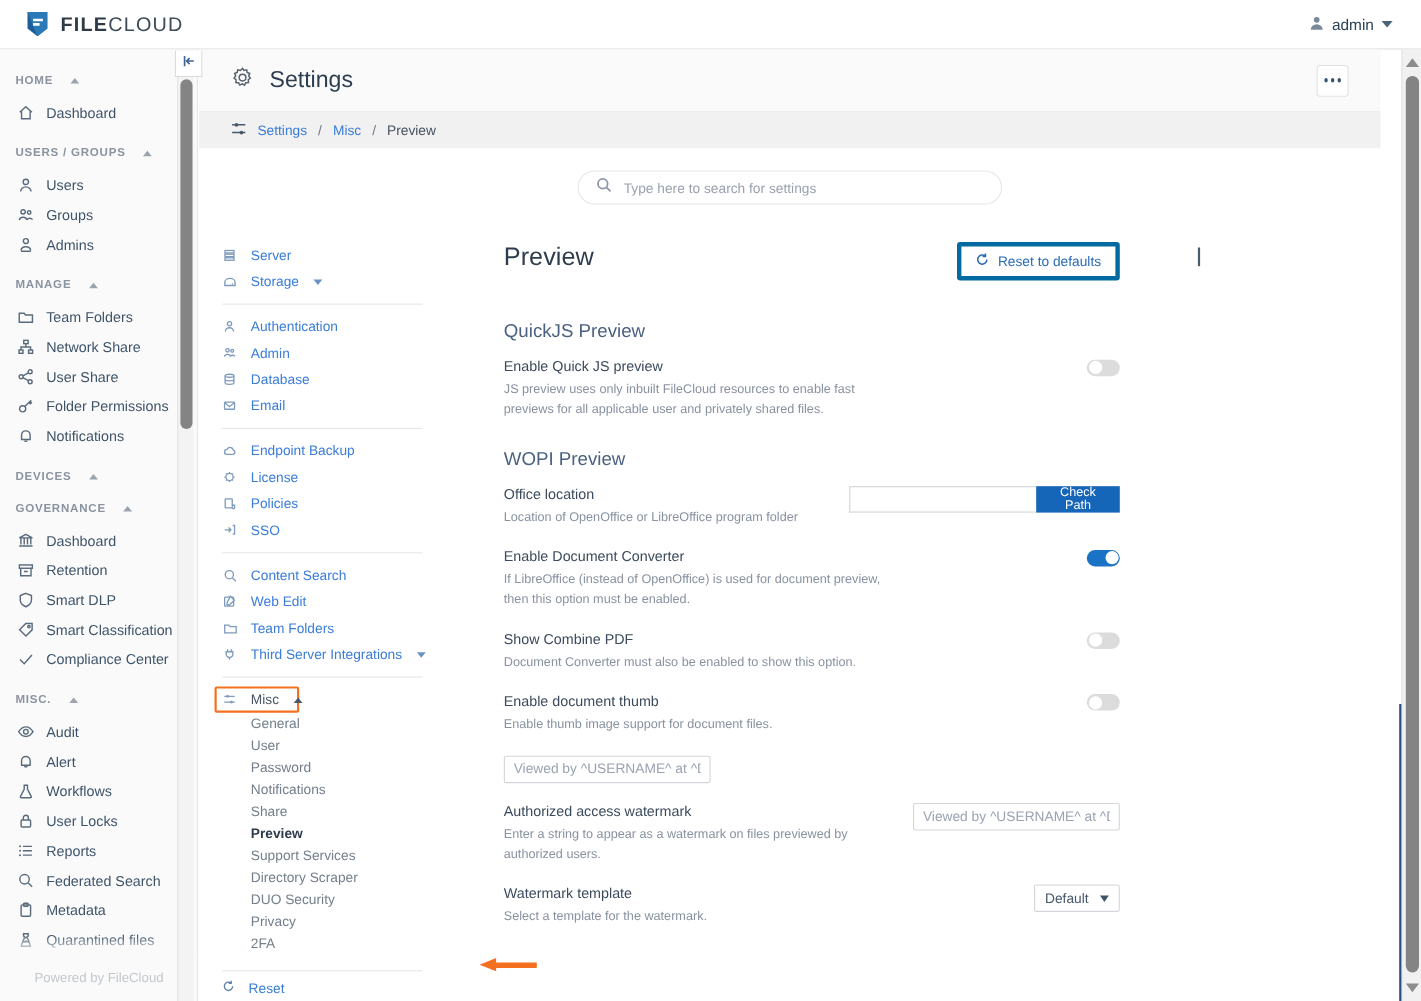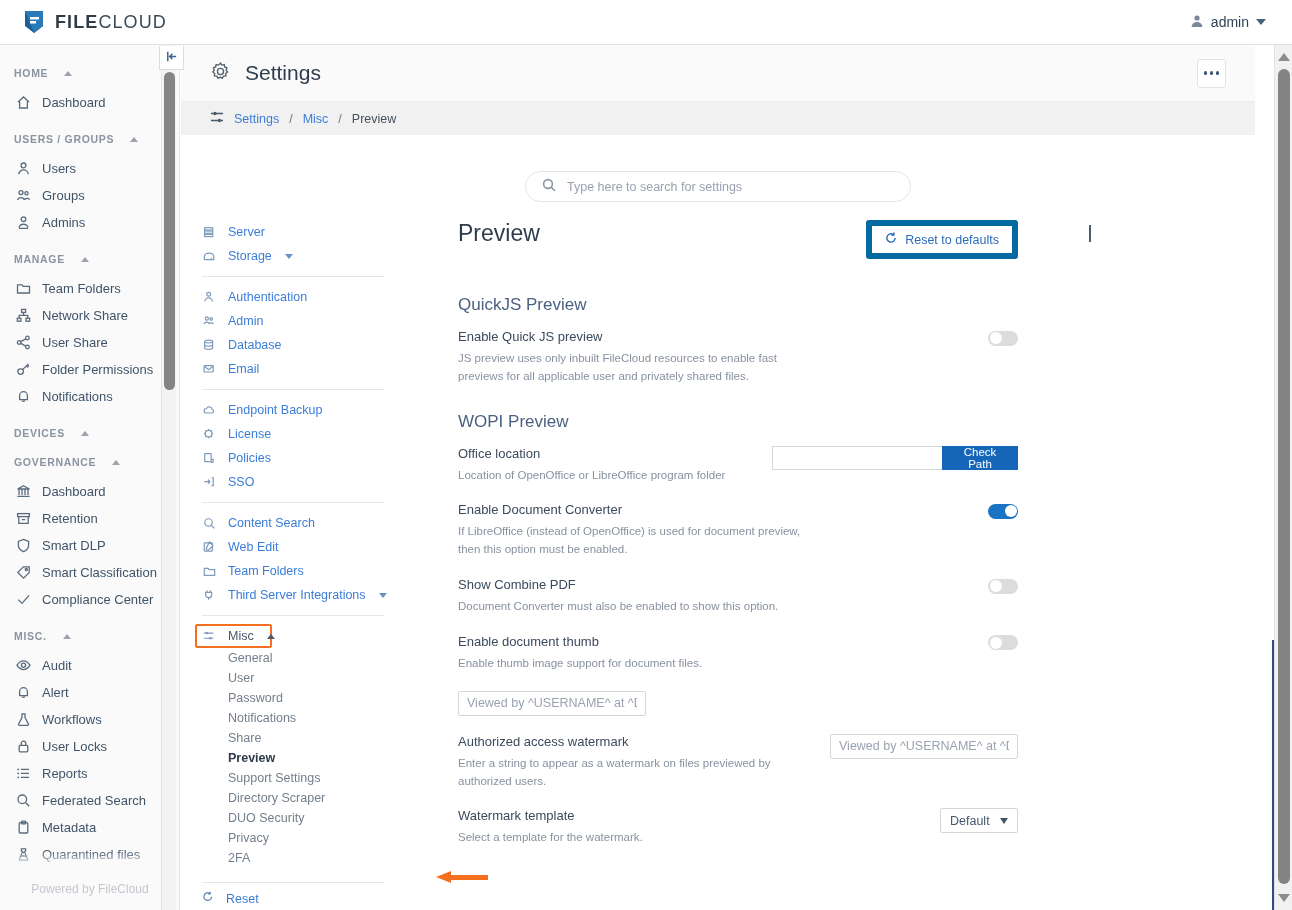--- a/index.html
+++ b/index.html
@@ -105,21 +105,21 @@
   .bc-link { color: #3b7dd8; cursor: pointer; }
   .bc-sep { color: #6e7a86; }
   .bc-cur { color: #47525e; }
 
   
   .content {
     position: absolute; top: 135px; left: 181px; width: 1074px; height: 775px;
     background: #ffffff; overflow: hidden;
   }
 
-  .search-wrap { display: flex; justify-content: center; padding-top: 36px; }
+  .search-wrap { display: flex; justify-content: center; padding-top: 20px; }
   .search-box {
     width: 386px; height: 31px; border: 1px solid #e4e6ea; border-radius: 16px;
     display: flex; align-items: center; gap: 11px; padding: 0 16px; background:#fff;
   }
   .search-box svg { width: 14px; height: 14px; stroke: #8e97a5; fill: none; stroke-width: 1.6; }
   .search-box input {
     border: none; outline: none; font-size: 12.5px; color: #39475a;
     width: 100%; font-family: "Liberation Sans", sans-serif; background: transparent;
   }
   .search-box input::placeholder { color: #9aa2b0; }
@@ -161,21 +161,21 @@
     border-right: 15px solid #f4701f;
   }
   .sn-reset { display: flex; align-items: center; gap: 11px; font-size: 12.5px; color: #3b7dd8; padding-left: 7px; cursor: pointer; }
   .sn-reset svg { width: 13px; height: 13px; stroke: #5b7fae; fill: none; stroke-width: 1.4; }
 
   
   .panel { position: absolute; top: 85px; left: 277px; width: 560px; }
   .panel-head { display: flex; align-items: flex-start; justify-content: space-between; }
   .panel-title { font-size: 23px; color: #2e3d4d; font-weight: 400; }
   .btn-reset {
-    border: 6px solid #0369a1; background: #fff; color: #2b6cb8;
+    border: 4px solid #0369a1; background: #fff; color: #2b6cb8;
     font-size: 12.5px; border-radius: 3px; padding: 6px 13px; cursor: pointer;
     display: flex; align-items: center; gap: 8px;
     font-family: "Liberation Sans", sans-serif;
   }
   .btn-reset svg { width: 12px; height: 12px; stroke: #2b6cb8; fill: none; stroke-width: 1.5; }
 
   .sec-title { font-size: 17px; color: #4a6181; font-weight: 400; margin: 36px 0 14px 0; }
   .sec-title.tight { margin-top: 26px; }
 
   .row { display: flex; align-items: flex-start; justify-content: space-between; margin-bottom: 18px; }
@@ -712,21 +712,21 @@
           </span>
           <span>Misc</span>
           <span class="sn-chev up"></span>
         </div>
         <div class="sn-sub">General</div>
         <div class="sn-sub">User</div>
         <div class="sn-sub">Password</div>
         <div class="sn-sub">Notifications</div>
         <div class="sn-sub">Share</div>
         <div class="sn-sub active">Preview</div>
-        <div class="sn-sub">Support Settings</div>
+        <div class="sn-sub">Support Services</div>
         <div class="sn-sub">Directory Scraper</div>
         <div class="sn-sub">DUO Security</div>
         <div class="sn-sub">Privacy</div>
         <div class="sn-sub">2FA</div>
         <div class="sn-sep" style="margin-top:14px"></div>
         <div class="sn-reset">
           <span><svg viewBox="0 0 15 15">
               <path d="M11 6.5 a4.4 4.4 0 1 1 -1.6 -3.4"></path>
               <path d="M9.4 .8 L9.4 3.3 L6.9 3.3"></path>
             </svg></span>

